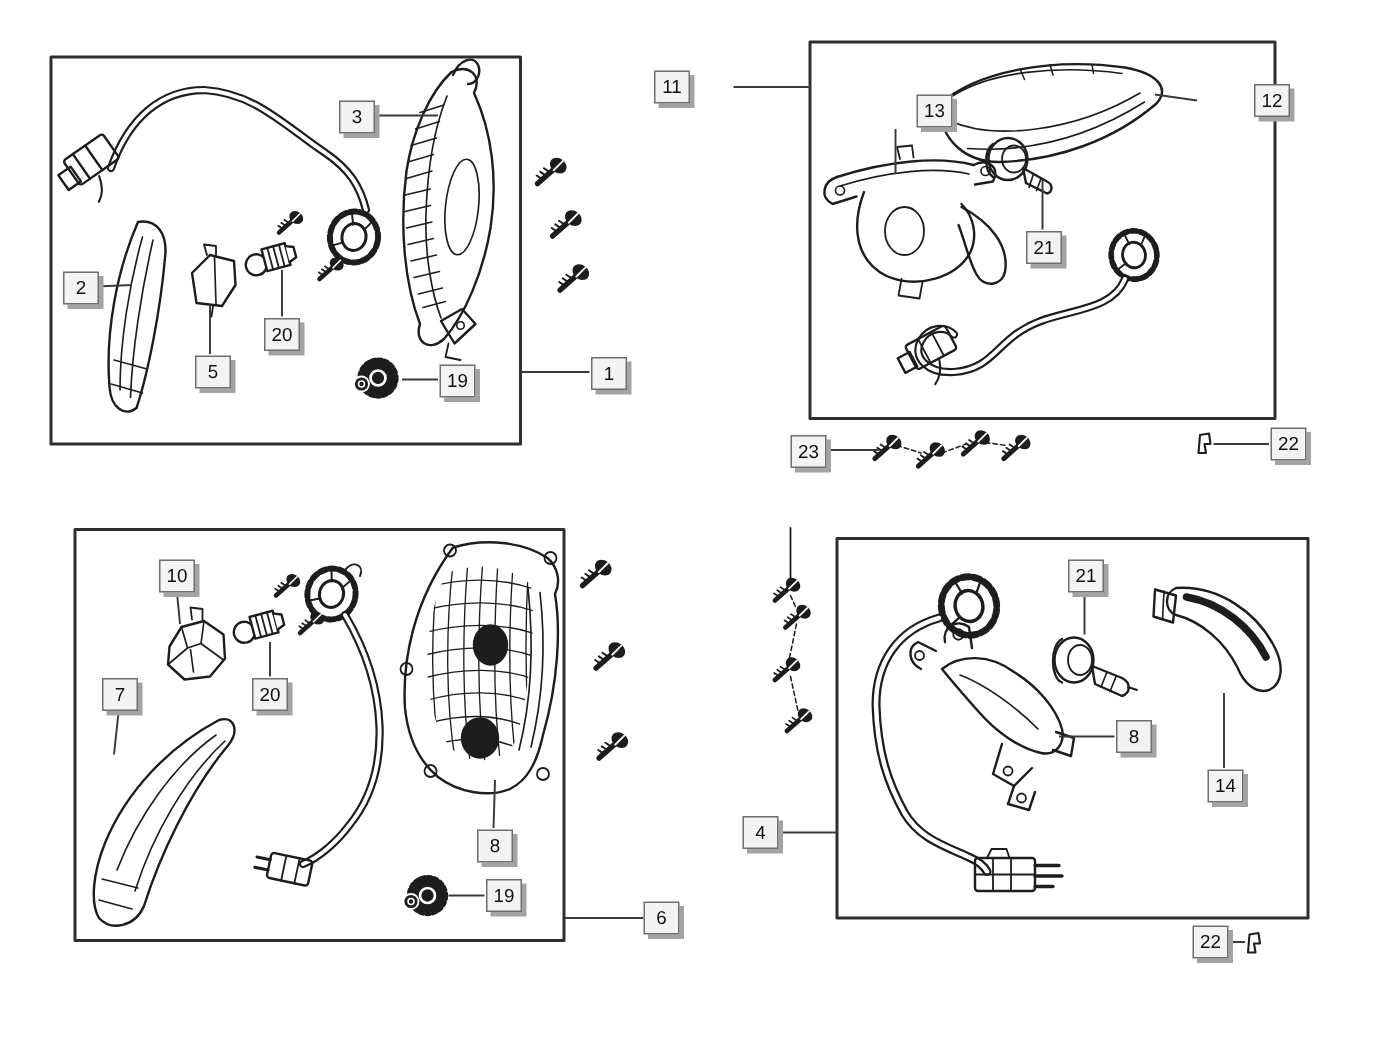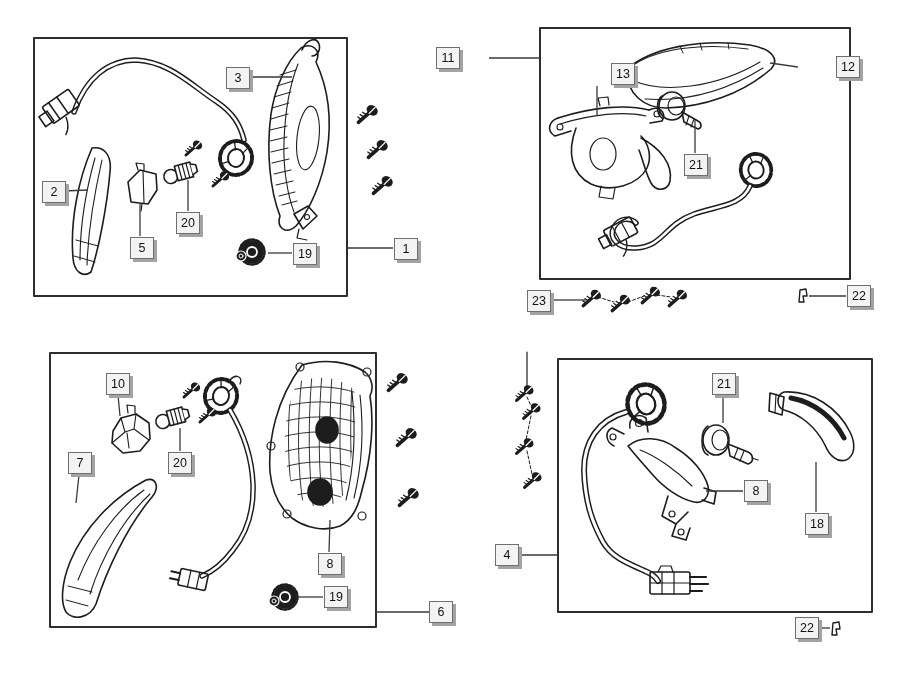--- a/index.html
+++ b/index.html
@@ -339,17 +339,17 @@
 
 <div class="callout" style="left:106px;top:373px">10</div>
 <div class="callout" style="left:68px;top:452px">7</div>
 <div class="callout" style="left:168px;top:452px">20</div>
 <div class="callout" style="left:318px;top:553px">8</div>
 <div class="callout" style="left:324px;top:586px">19</div>
 <div class="callout" style="left:429px;top:601px">6</div>
 
 <div class="callout" style="left:712px;top:373px">21</div>
 <div class="callout" style="left:744px;top:480px">8</div>
-<div class="callout" style="left:805px;top:513px">18</div>
+<div class="callout" style="left:805px;top:513px">14</div>
 <div class="callout" style="left:495px;top:544px">4</div>
 <div class="callout" style="left:795px;top:617px">22</div>
 
 </div>
 
 </body></html>

